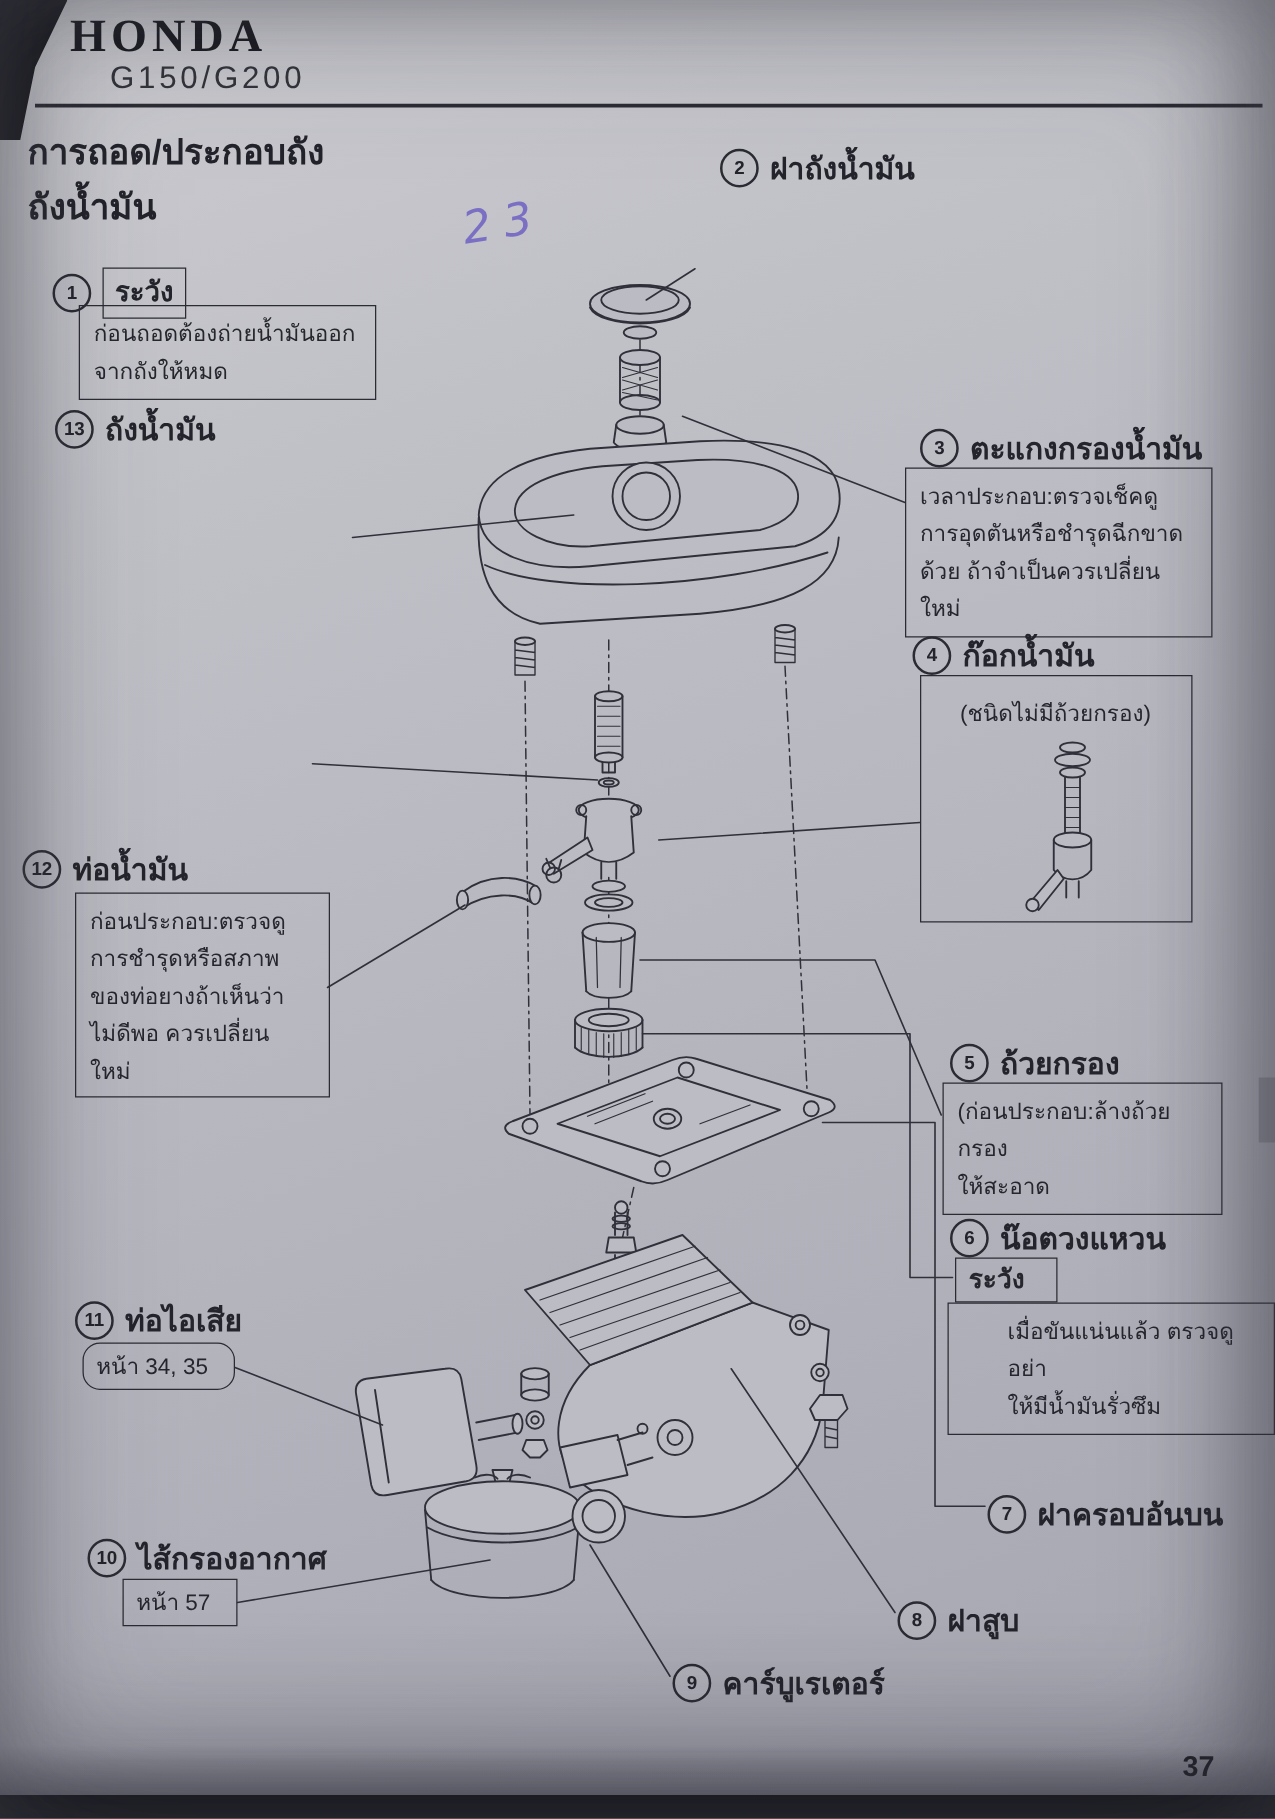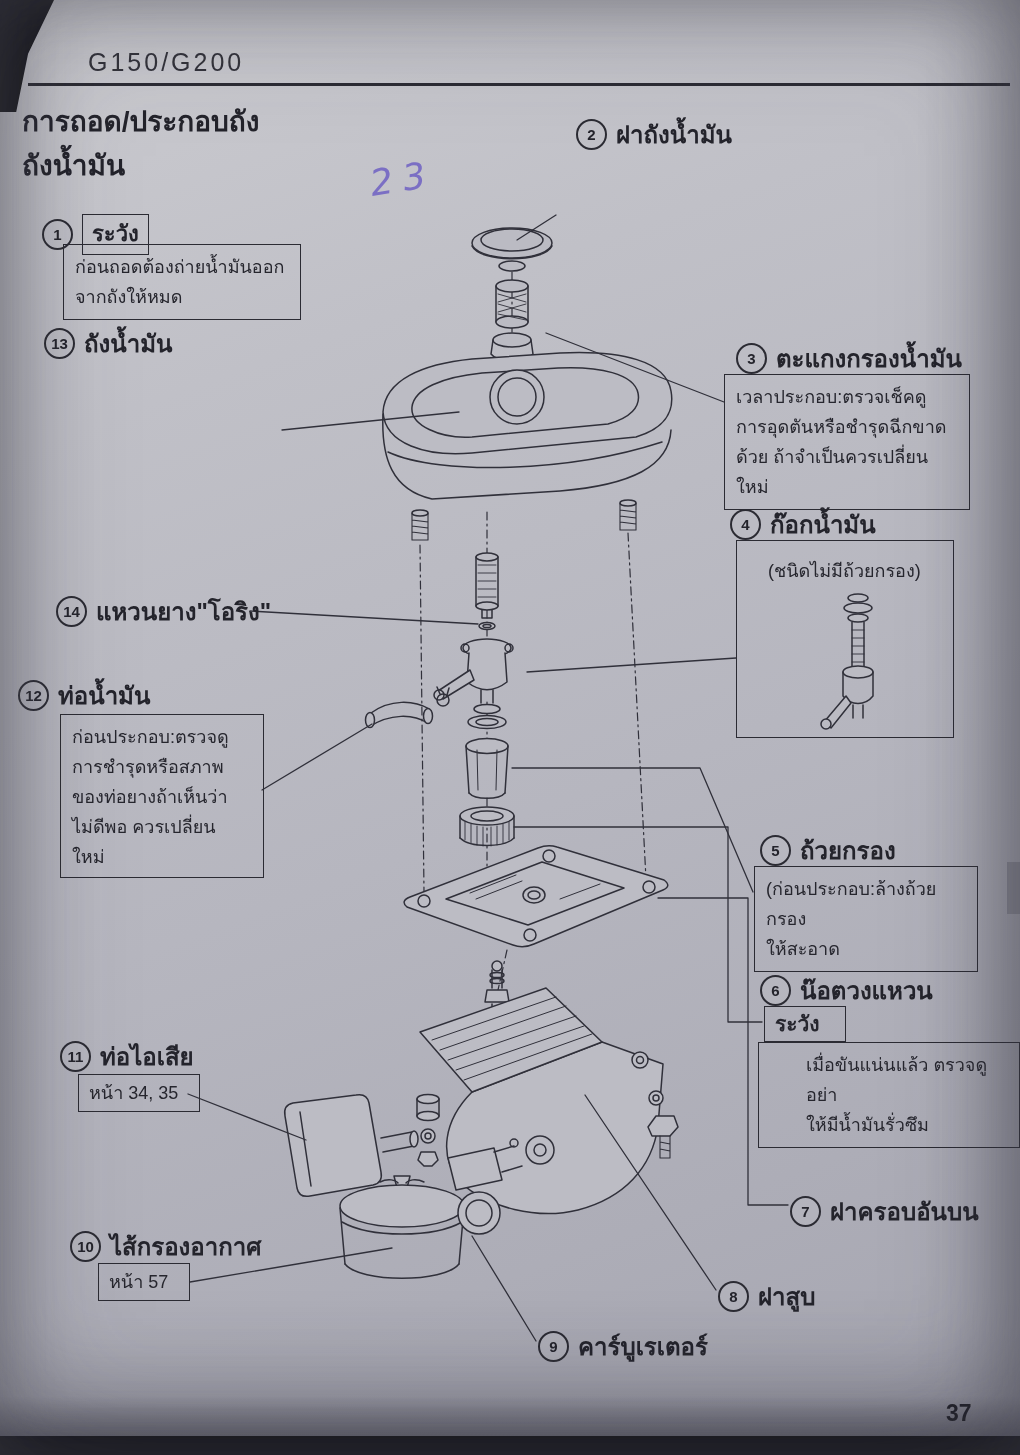--- a/index.html
+++ b/index.html
@@ -41,20 +41,21 @@
 <body>
 
 <div class="page">
 
   <div class="corner-tl"></div>
   <div class="bottom-shade"></div>
   <div class="bottom-bar"></div>
   <div class="right-notch"></div>
   <div class="vignette"></div>
 
+  <div class="brand">HONDA</div>
   <div class="model">G150/G200</div>
   <div class="rule"></div>
   <div class="title">
     <div>การถอด/ประกอบถัง</div>
     <div>ถังน้ำมัน</div>
   </div>
   <div class="handwriting">23</div>
 
   <svg class="diagram" width="1020" height="1455" viewBox="0 0 1020 1455" fill="none" stroke="#30303a" stroke-width="1.5" stroke-linecap="round" stroke-linejoin="round">
 
@@ -278,24 +279,20 @@
 การอุดตันหรือชำรุดฉีกขาด
 ด้วย ถ้าจำเป็นควรเปลี่ยนใหม่</div>
 
   <div class="co-head" style="left:730px;top:505px;">
     <span class="circ">4</span>
     <span>ก๊อกน้ำมัน</span>
   </div>
   <div class="note" style="left:736px;top:540px;width:216px;height:196px;padding:0;"></div>
   <div class="c4note" style="left:768px;top:556px;">(ชนิดไม่มีถ้วยกรอง)</div>
 
-  <div class="co-head" style="left:56px;top:592px;">
-    <span class="circ">14</span>
-    <span>แหวนยาง"โอริง"</span>
-  </div>
 
   <div class="co-head" style="left:18px;top:676px;">
     <span class="circ">12</span>
     <span>ท่อน้ำมัน</span>
   </div>
   <div class="note" style="left:60px;top:714px;width:180px;height:148px;">ก่อนประกอบ:ตรวจดู
 การชำรุดหรือสภาพ
 ของท่อยางถ้าเห็นว่า
 ไม่ดีพอ  ควรเปลี่ยน
 ใหม่</div>
@@ -312,21 +309,21 @@
     <span>น๊อตวงแหวน</span>
   </div>
   <div class="note" style="left:764px;top:1006px;width:60px;padding:2px 10px;font-size:21px;font-weight:bold;">ระวัง</div>
   <div class="note" style="left:758px;top:1042px;width:202px;padding-left:47px;">เมื่อขันแน่นแล้ว  ตรวจดูอย่า
 ให้มีน้ำมันรั่วซึม</div>
 
   <div class="co-head" style="left:60px;top:1037px;">
     <span class="circ">11</span>
     <span>ท่อไอเสีย</span>
   </div>
-  <div class="note" style="left:78px;top:1074px;width:100px;padding:3px 10px;">หน้า 34, 35</div>
+  <div class="note" style="left:66px;top:1074px;width:100px;padding:3px 10px;border-radius:14px;">หน้า 34, 35</div>
 
   <div class="co-head" style="left:70px;top:1227px;">
     <span class="circ">10</span>
     <span>ไส้กรองอากาศ</span>
   </div>
   <div class="note" style="left:98px;top:1263px;width:70px;padding:3px 10px;">หน้า 57</div>
 
   <div class="co-head" style="left:790px;top:1192px;">
     <span class="circ">7</span>
     <span>ฝาครอบอันบน</span>

